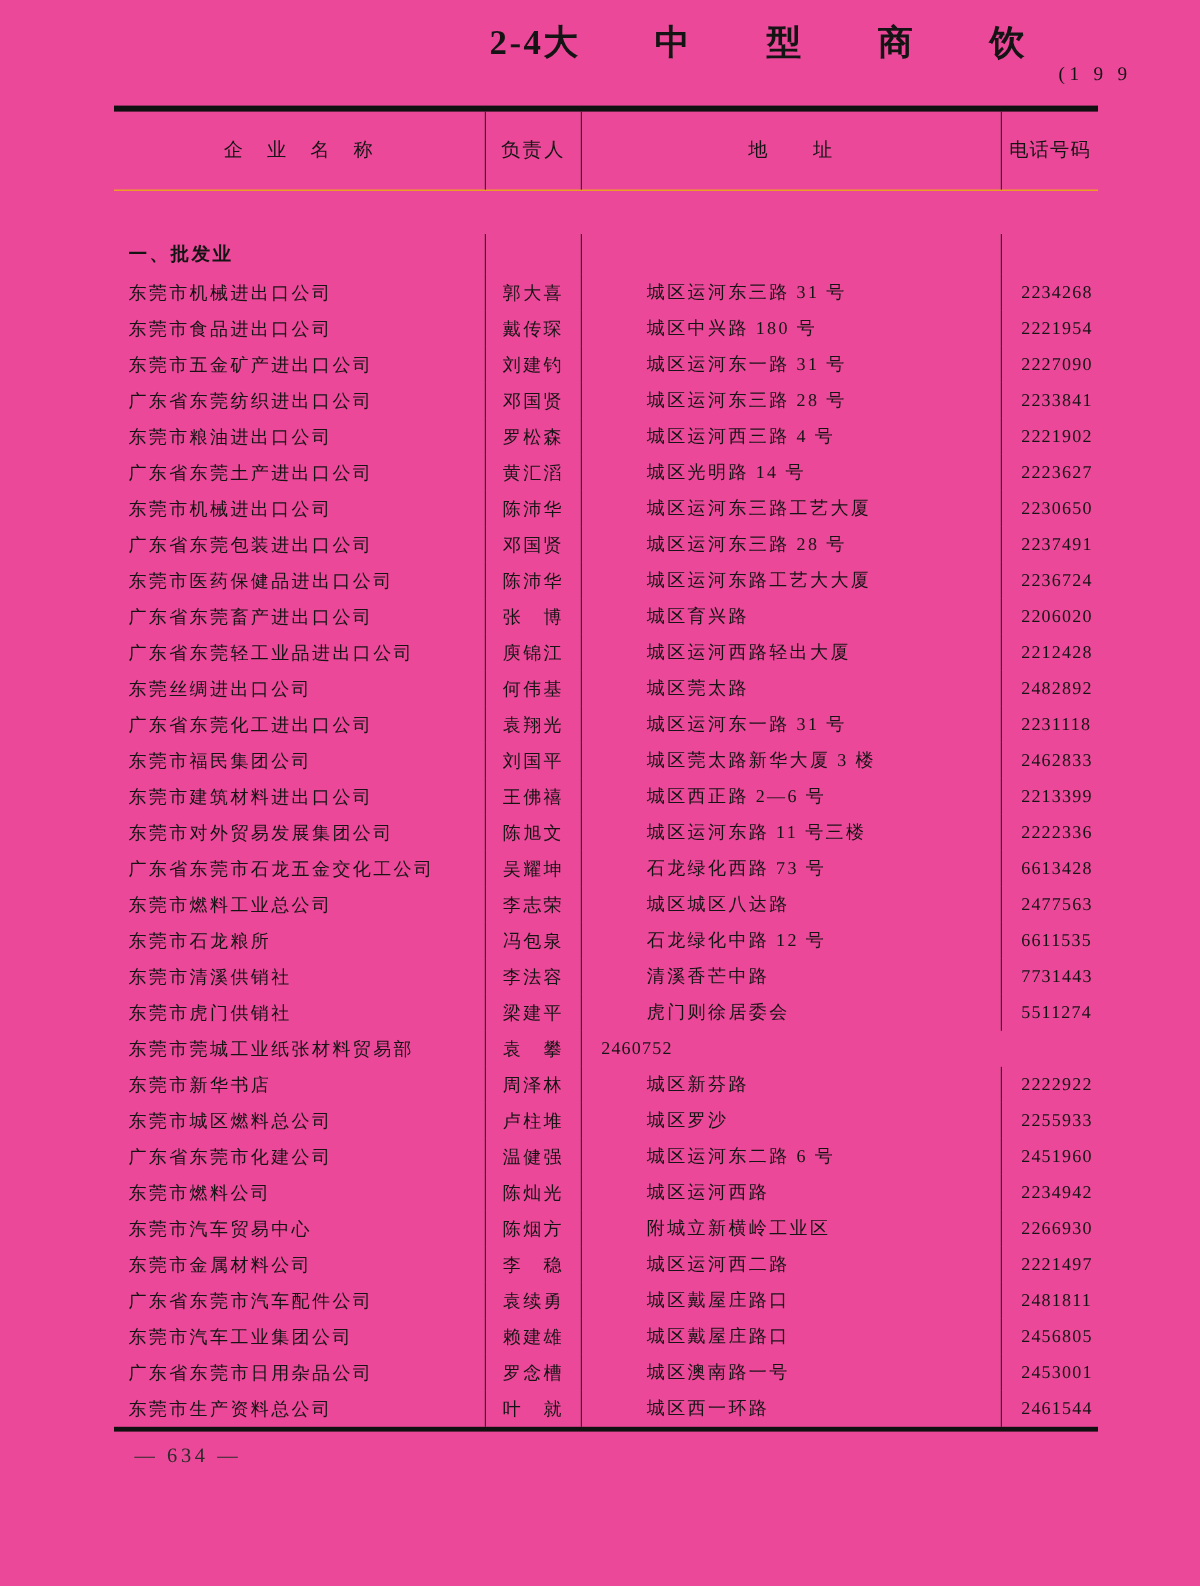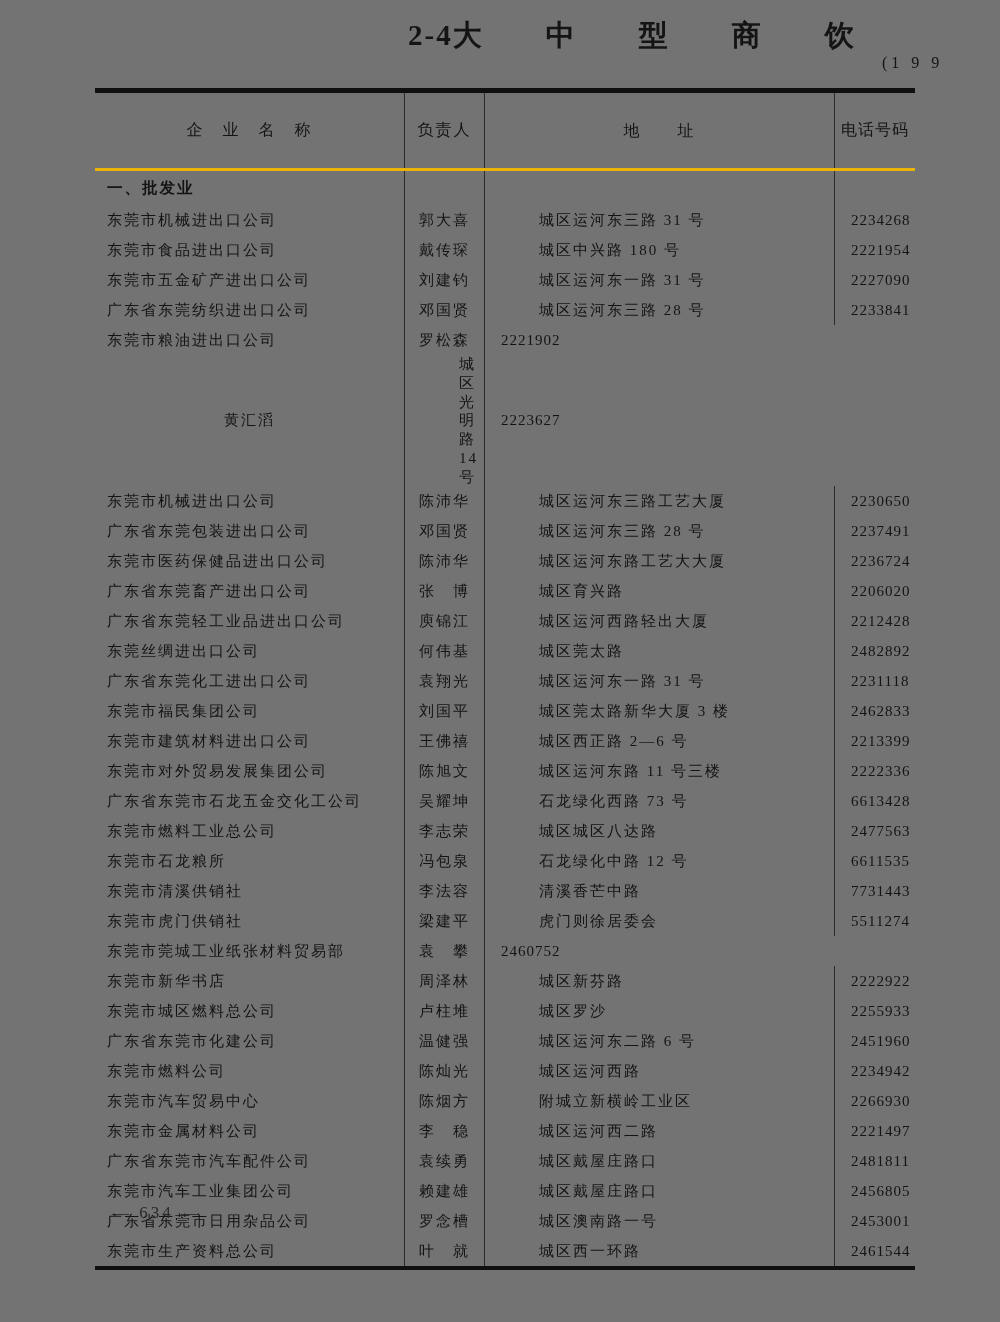--- a/index.html
+++ b/index.html
@@ -1,21 +1,21 @@
 <!DOCTYPE html>
 <html><head>
 <meta charset="utf-8">
 <style>
   * { margin: 0; padding: 0; box-sizing: border-box; }
   html, body { background: #ffffff; }
   .page {
     position: relative;
     width: 1000px;
     height: 1322px;
-    background: #737373;
+    background: #ec4899;
     color: #141414;
     font-family: "Liberation Serif", "DejaVu Serif", serif;
     overflow: hidden;
   }
   .doc-title {
     position: absolute;
     top: 16px;
     left: 408px;
     font-size: 29px;
     font-weight: bold;
@@ -37,29 +37,29 @@
     width: 820px;
     border-top: 5px solid #101010;
     border-bottom: 4px solid #101010;
   }
   .tr {
     display: grid;
     grid-template-columns: 310px 80px 350px 80px;
     min-height: 30px;
     align-items: center;
   }
-  .tr.header-row { height: 78px; border-bottom: 3px solid #eab308; }
+  .tr.header-row { height: 66px; border-bottom: 1px solid #eab308; }
   .td { height: 100%; display: flex; align-items: center; font-size: 15px; letter-spacing: 2px; }
   .td.c-name   { padding-left: 12px; border-right: 1px solid #2b2b2b; }
   .td.c-person { justify-content: center; border-right: 1px solid #2b2b2b; }
   .td.c-addr   { padding-left: 54px; border-right: 1px solid #2b2b2b; white-space: pre-line; line-height: 1.25; }
   .td.c-phone  { padding-left: 16px; letter-spacing: 1px; }
   .header-row .td { font-size: 16px; justify-content: center; padding-left: 0; }
   .section-row .td { font-weight: bold; font-size: 15.5px; }
-  .section-row { min-height: 34px; }
+  .section-row { min-height: 34px; margin-top: 36px; }
   .page-number {
     position: absolute;
     top: 1203px;
     left: 112px;
     font-size: 17px;
     letter-spacing: 3px;
     color: #2a2a2a;
   }
 </style>
 </head>
@@ -111,24 +111,26 @@
   <div class="tr">
     <div class="td c-name">广东省东莞纺织进出口公司</div>
     <div class="td c-person">邓国贤</div>
     <div class="td c-addr">城区运河东三路 28 号</div>
     <div class="td c-phone">2233841</div>
   </div>
 
   <div class="tr">
     <div class="td c-name">东莞市粮油进出口公司</div>
     <div class="td c-person">罗松森</div>
+    <div class="td c-addr">城区运河西三路 4 号</div>
     <div class="td c-phone">2221902</div>
   </div>
 
   <div class="tr">
+    <div class="td c-name">广东省东莞土产进出口公司</div>
     <div class="td c-person">黄汇滔</div>
     <div class="td c-addr">城区光明路 14 号</div>
     <div class="td c-phone">2223627</div>
   </div>
 
   <div class="tr">
     <div class="td c-name">东莞市机械进出口公司</div>
     <div class="td c-person">陈沛华</div>
     <div class="td c-addr">城区运河东三路工艺大厦</div>
     <div class="td c-phone">2230650</div>

